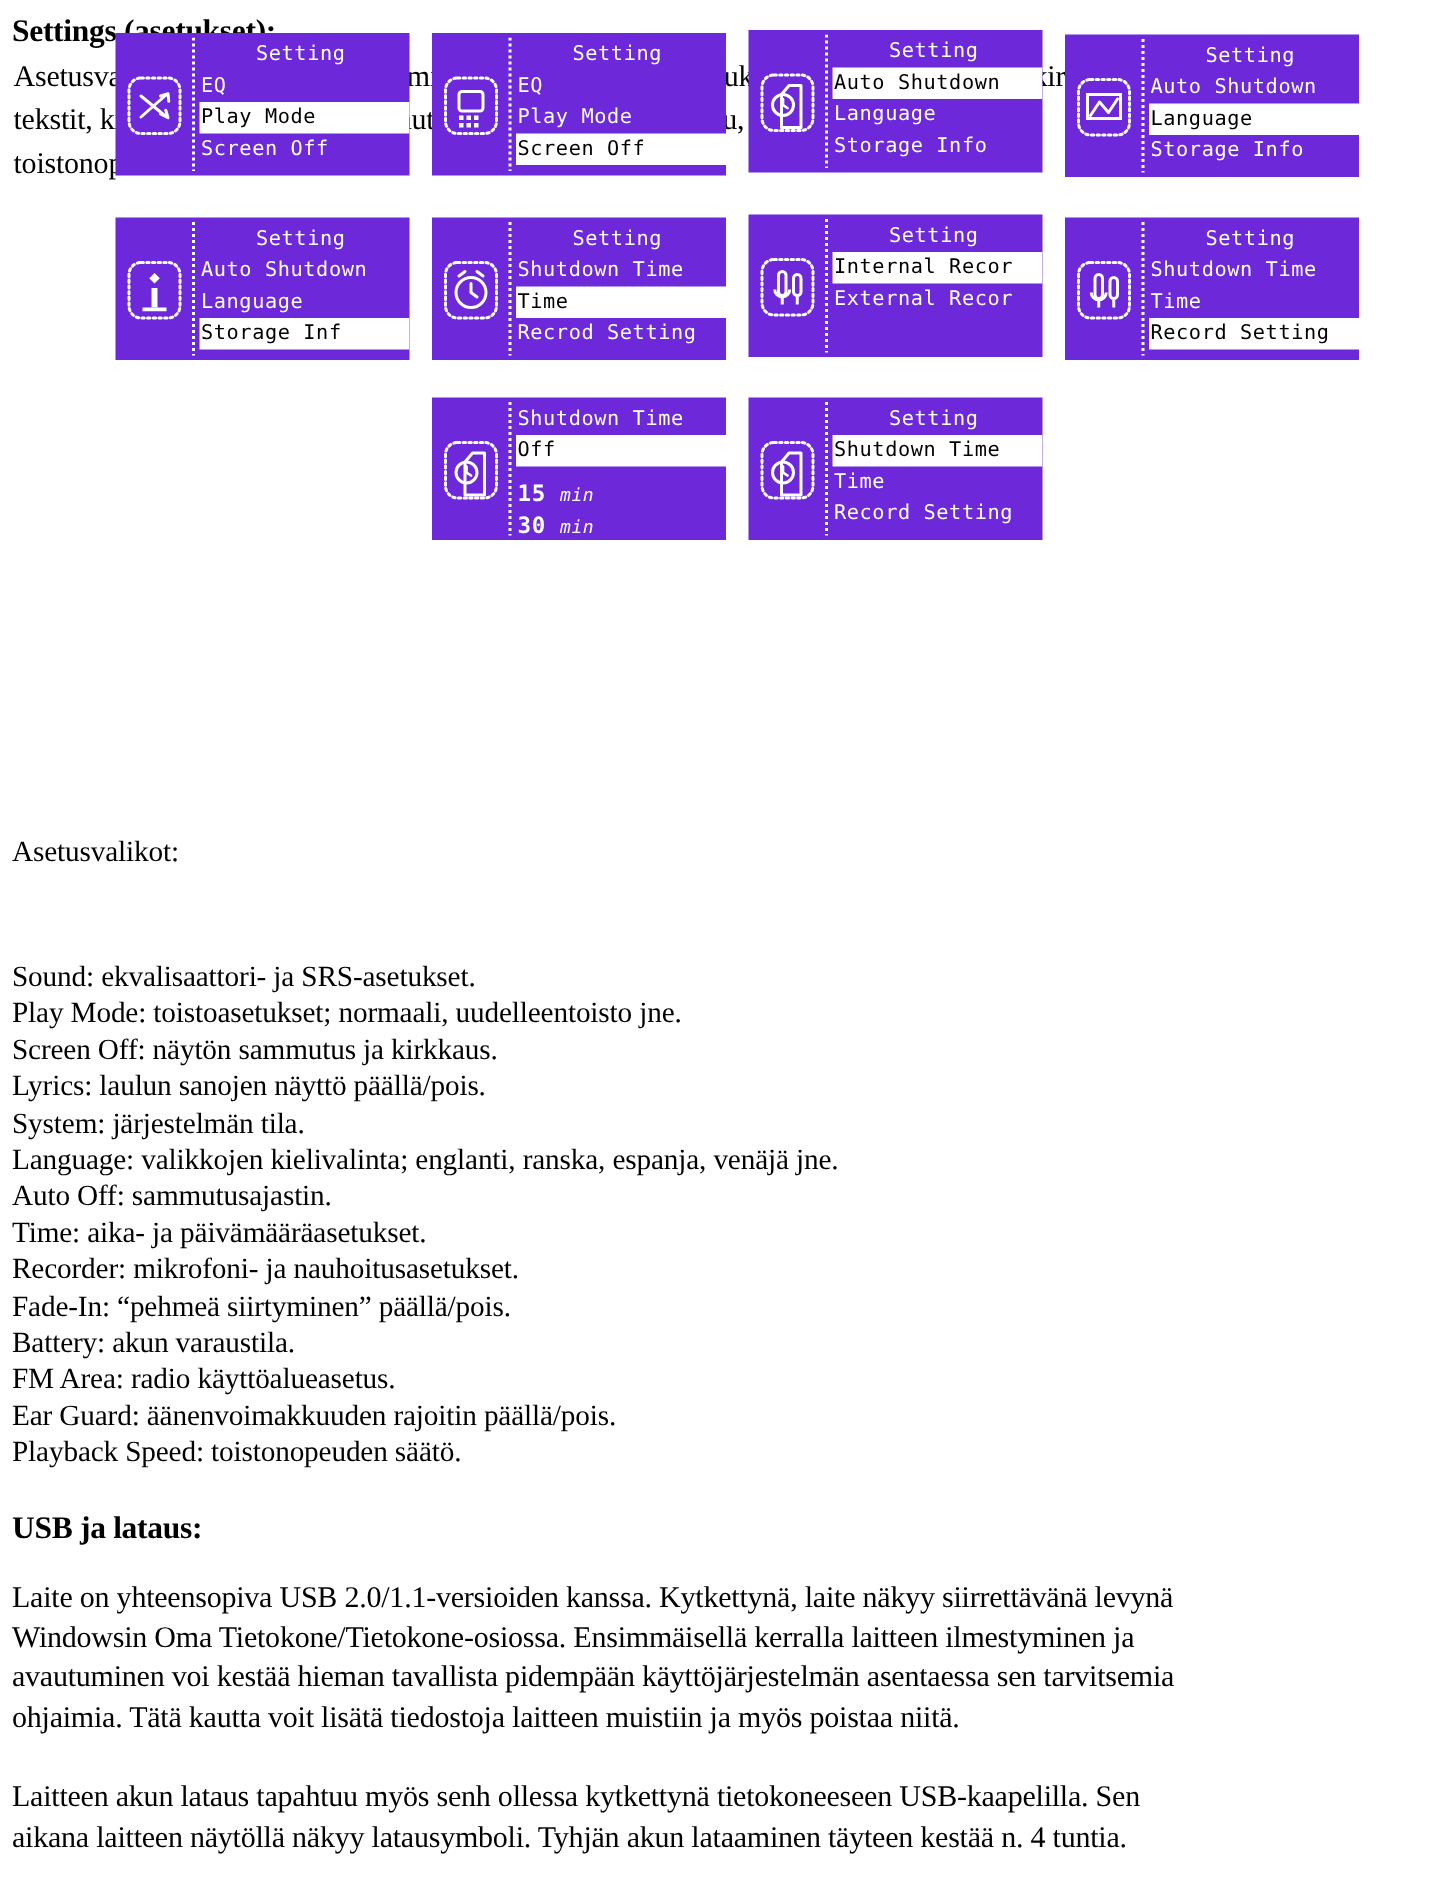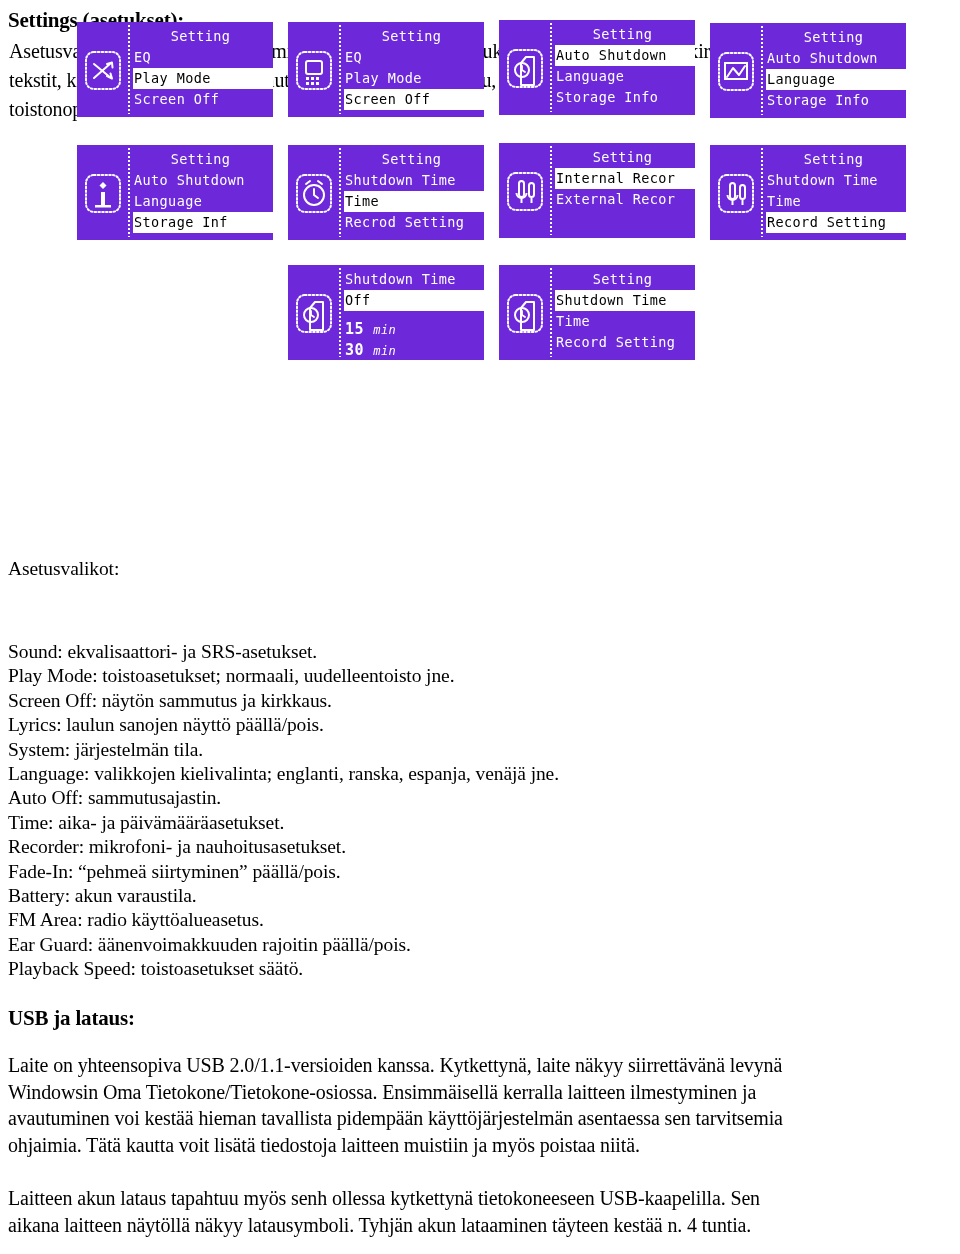--- a/index.html
+++ b/index.html
@@ -321,21 +321,21 @@
     <span class="ln">Lyrics: laulun sanojen näyttö päällä/pois.</span>
     <span class="ln">System: järjestelmän tila.</span>
     <span class="ln">Language: valikkojen kielivalinta; englanti, ranska, espanja, venäjä jne.</span>
     <span class="ln">Auto Off: sammutusajastin.</span>
     <span class="ln">Time: aika- ja päivämääräasetukset.</span>
     <span class="ln">Recorder: mikrofoni- ja nauhoitusasetukset.</span>
     <span class="ln">Fade-In: “pehmeä siirtyminen” päällä/pois.</span>
     <span class="ln">Battery: akun varaustila.</span>
     <span class="ln">FM Area: radio käyttöalueasetus.</span>
     <span class="ln">Ear Guard: äänenvoimakkuuden rajoitin päällä/pois.</span>
-    <span class="ln">Playback Speed: toistoasetukset säätö.</span>
+    <span class="ln">Playback Speed: toistonopeuden säätö.</span>
   </div>
 
   <div class="heading" style="left:8px; top:1006px;">USB ja lataus:</div>
 
   <div class="para" style="left:8px; top:1052px; width:950px; line-height:26.5px;">
     <span class="ln">Laite on yhteensopiva USB 2.0/1.1-versioiden kanssa. Kytkettynä, laite näkyy siirrettävänä levynä</span>
     <span class="ln">Windowsin Oma Tietokone/Tietokone-osiossa. Ensimmäisellä kerralla laitteen ilmestyminen ja</span>
     <span class="ln">avautuminen voi kestää hieman tavallista pidempään käyttöjärjestelmän asentaessa sen tarvitsemia</span>
     <span class="ln">ohjaimia. Tätä kautta voit lisätä tiedostoja laitteen muistiin ja myös poistaa niitä.</span>
   </div>

